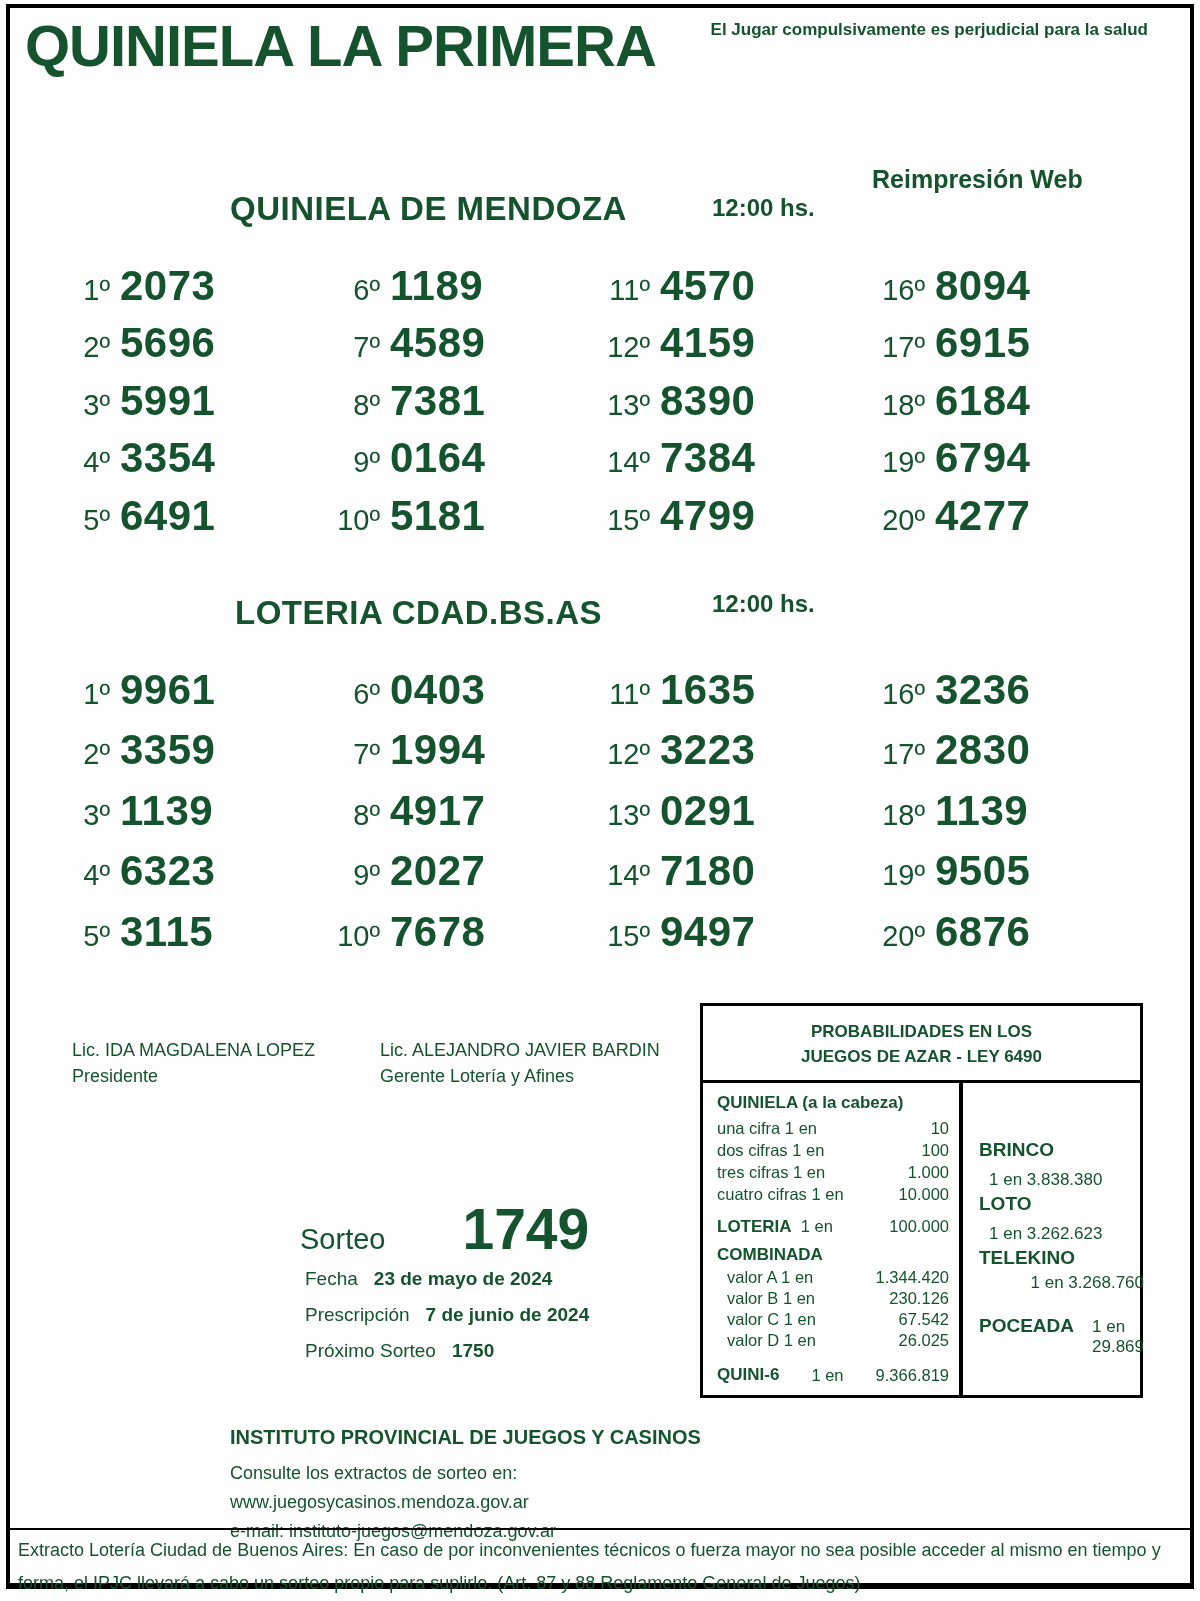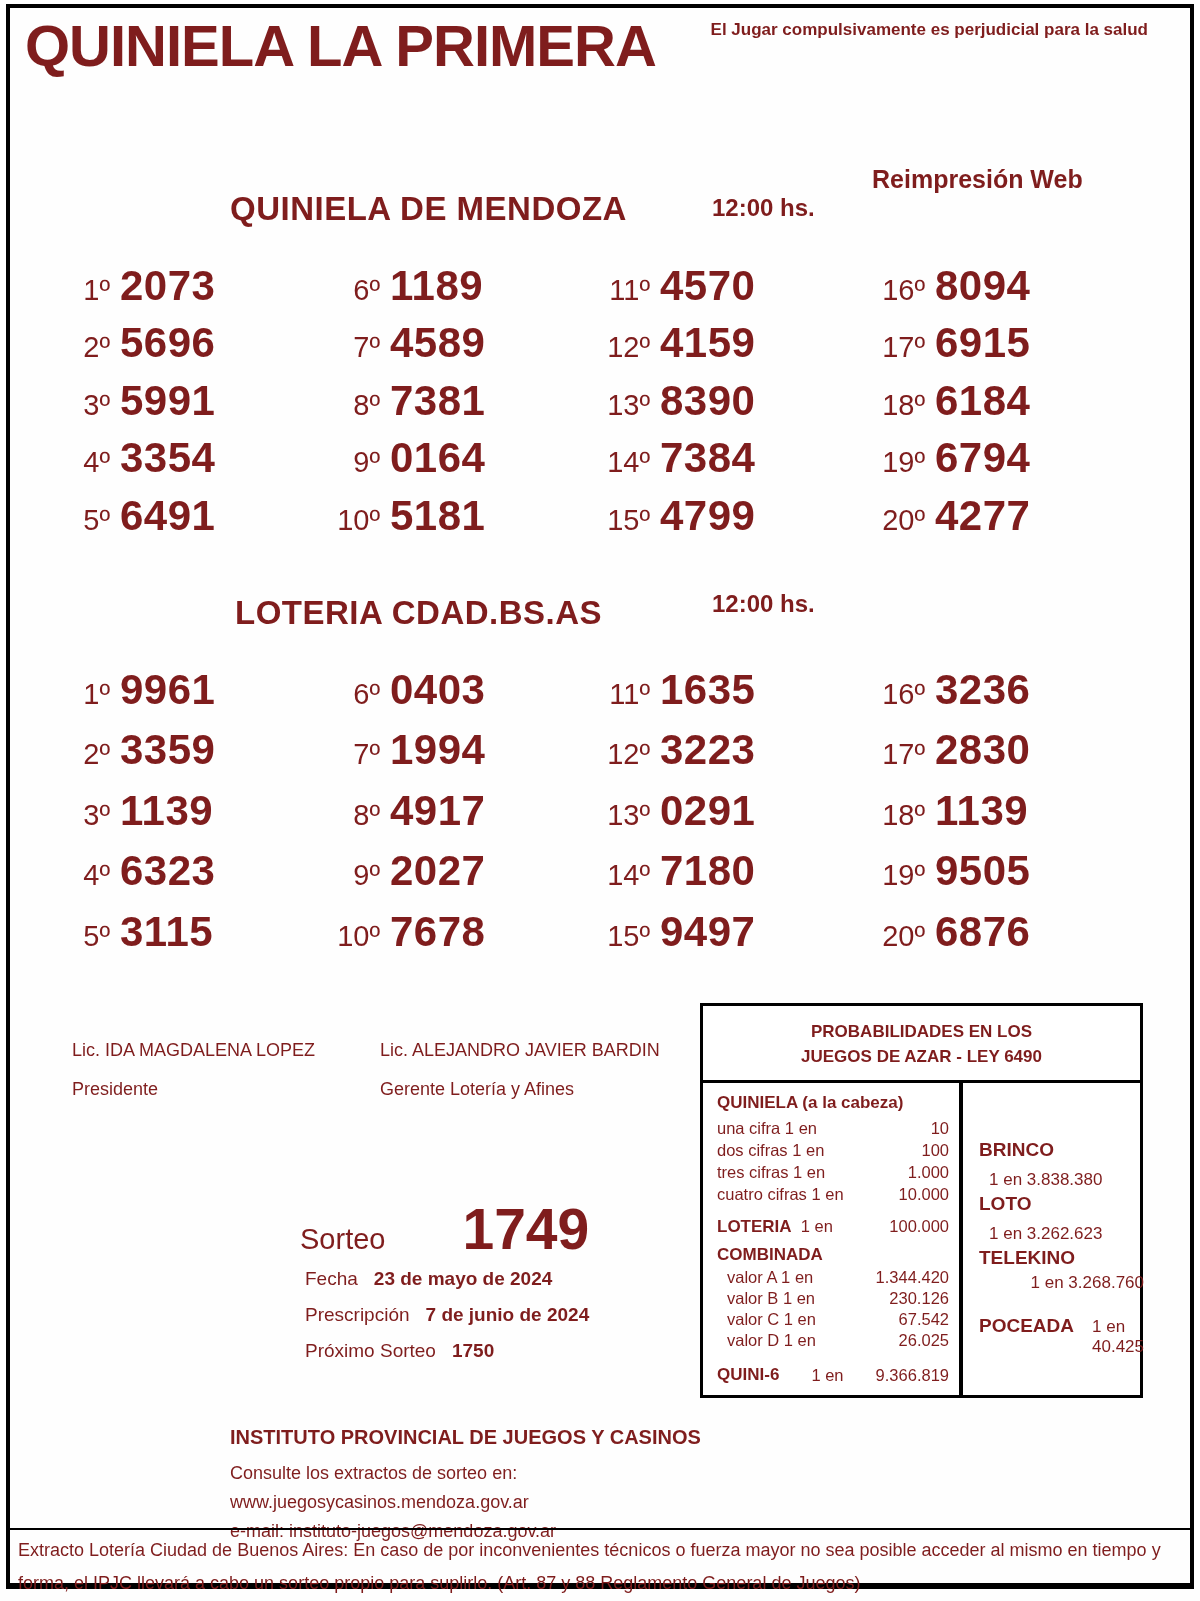--- a/index.html
+++ b/index.html
@@ -1,18 +1,18 @@
 <!DOCTYPE html>
 <html><head>
 <meta charset="utf-8">
 <style>
   html,body{margin:0;padding:0;background:#fff;}
   .page{
     position:relative;width:1200px;height:1601px;background:#fefefe;
-    font-family:"Liberation Sans",sans-serif;color:#7f1d1d;overflow:hidden;
+    font-family:"Liberation Sans",sans-serif;color:#14532d;overflow:hidden;
   }
   .frame{position:absolute;top:4px;left:6px;right:6px;bottom:12px;border:4px solid #000;border-bottom-width:6px;pointer-events:none;}
   .abs{position:absolute;}
 
   
   .main-title{top:12px;left:25px;font-size:58px;font-weight:bold;letter-spacing:-1px;white-space:nowrap;}
   .health-warning{top:20px;right:52px;font-size:17px;font-weight:bold;}
   .reprint{top:165px;left:872px;font-size:25px;font-weight:bold;}
 
   
@@ -30,21 +30,21 @@
     left:60px;width:1005px;
   }
   .grid-mendoza{top:262px;height:287px;}
   .grid-bsas{top:666px;height:302px;}
   .cell{display:flex;align-items:baseline;}
   .rank{font-size:29px;width:50px;text-align:right;flex:none;}
   .num{font-size:42px;font-weight:bold;margin-left:10px;letter-spacing:.5px;}
 
   
   .sig{font-size:18px;}
-  .sig .role{margin-top:18px;}
+  .sig .role{margin-top:5px;}
   .sig1{top:1040px;left:72px;}
   .sig2{top:1040px;left:380px;}
 
   
   .prob-box{top:1003px;left:700px;width:437px;border:3px solid #000;background:#fff;}
   .prob-head{border-bottom:3px solid #000;text-align:center;font-weight:bold;font-size:17px;line-height:25px;padding:13px 8px 11px;}
   .prob-body{display:flex;}
   .prob-left{width:232px;flex:none;border-right:4px solid #000;padding:10px 10px 8px 14px;font-size:16.5px;}
   .prob-right{flex:1;padding:56px 14px 10px 16px;font-size:17px;}
   .pl-head{font-weight:bold;font-size:17px;margin-bottom:4px;}
@@ -328,21 +328,21 @@
           <span>1 en</span>
           <span>9.366.819</span>
         </div>
       </div>
       <div class="prob-right">
         <div class="game g-stagger"><span class="gname">BRINCO</span><span class="godds">1 en 3.838.380</span></div>
         <div class="game g-stagger"><span class="gname">LOTO</span><span class="godds">1 en 3.262.623</span></div>
         <div class="game g-stack"><span class="gname">TELEKINO</span><span class="godds">1 en 3.268.760</span></div>
         <div class="game g-inline">
             <span class="gname">POCEADA</span>
-            <span class="godds">1 en 40.425</span>
+            <span class="godds">1 en 29.869</span>
           </div>
       </div>
     </div>
   </div>
 
   <div class="abs sorteo-line">
     <span class="sorteo-label">Sorteo</span>
     <span class="sorteo-number">1749</span>
   </div>
   <div class="abs sorteo-details">

